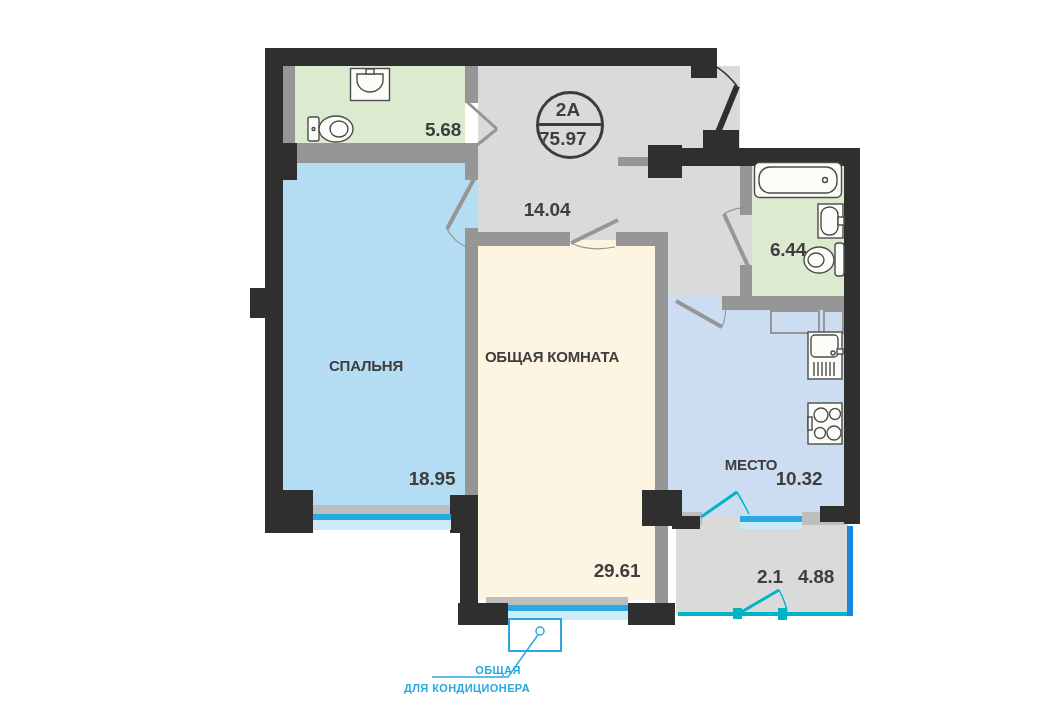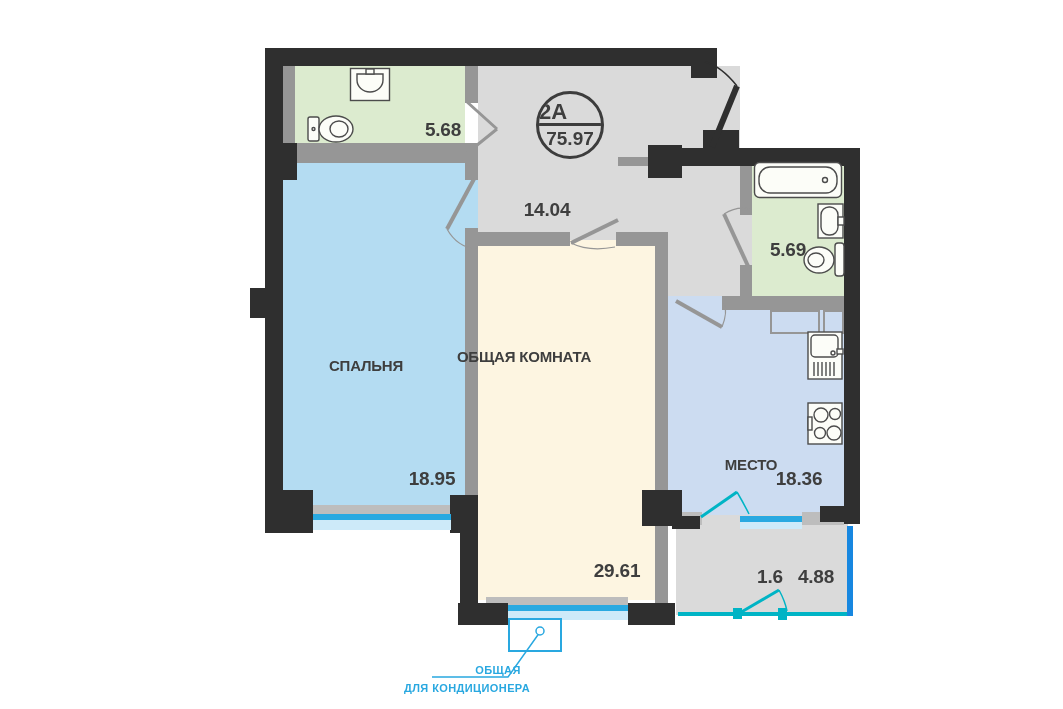--- a/index.html
+++ b/index.html
@@ -28,23 +28,23 @@
   #doors .dk{stroke:var(--wall);fill:none;}
   #doors .gr{stroke:var(--wall2);fill:none;}
   #doors .tlc{stroke:var(--glaze);fill:none;}
   #doors .acl{stroke:var(--accent);fill:none;}
   .lbl{position:absolute;z-index:8;transform:translate(-50%,-50%);font-weight:700;
        color:var(--label);white-space:nowrap;letter-spacing:-0.2px;}
   .name{font-size:15px;}
   .num{font-size:19px;}
   .badge{position:absolute;z-index:8;left:536px;top:91px;width:68px;height:68px;
          border:3px solid #3c3c3c;border-radius:50%;box-sizing:border-box;overflow:hidden;}
-  .badge .bt{position:absolute;top:5px;left:0;right:4px;font-size:22px;font-weight:700;color:var(--label);}
+  .badge .bt{position:absolute;top:5px;left:0;right:4px;text-align:center;font-size:19px;font-weight:700;color:var(--label);}
   .badge .bd{position:absolute;top:29px;left:0;right:0;height:2.5px;background:#3c3c3c;}
-  .badge .bb{position:absolute;top:34px;left:0;right:0;text-align:center;font-size:19px;font-weight:700;color:var(--label);}
+  .badge .bb{position:absolute;top:34px;left:0;right:0;text-align:left;font-size:19px;font-weight:700;color:var(--label);}
   .wm{position:absolute;z-index:7;left:550px;top:388px;transform:translate(-50%,-50%);
       font-size:115px;font-weight:700;letter-spacing:-3px;color:rgba(255,255,255,0.52);}
   .acbox{position:absolute;z-index:4;left:508px;top:618px;width:54px;height:34px;
          border:2.5px solid var(--accent);background:#fff;box-sizing:border-box;}
   .acnote{position:absolute;z-index:8;transform:translate(-50%,-50%);font-size:11px;font-weight:700;
           letter-spacing:0.4px;color:var(--accent);white-space:nowrap;}
 </style>
 </head>
 <body>
 
@@ -177,26 +177,26 @@
 
 
   <div class="badge">
     <div class="bt">2А</div>
     <div class="bd"></div>
     <div class="bb">75.97</div>
   </div>
 
   <div class="lbl num" style="left:443px;top:130px;">5.68</div>
   <div class="lbl num" style="left:547px;top:210px;">14.04</div>
-  <div class="lbl num" style="left:788px;top:250px;">5.69</div>
+  <div class="lbl num" style="left:788px;top:250px;">6.44</div>
   <div class="lbl name" style="left:366px;top:365px;">СПАЛЬНЯ</div>
   <div class="lbl num" style="left:432px;top:479px;">18.95</div>
-  <div class="lbl name" style="left:524px;top:356px;">ОБЩАЯ КОМНАТА</div>
+  <div class="lbl name" style="left:552px;top:356px;">ОБЩАЯ КОМНАТА</div>
   <div class="lbl num" style="left:617px;top:571px;">29.61</div>
   <div class="lbl name" style="left:751px;top:464px;">МЕСТО</div>
-  <div class="lbl num" style="left:799px;top:479px;">18.36</div>
-  <div class="lbl num" style="left:770px;top:577px;">1.6</div>
+  <div class="lbl num" style="left:799px;top:479px;">10.32</div>
+  <div class="lbl num" style="left:770px;top:577px;">2.1</div>
   <div class="lbl num" style="left:816px;top:577px;">4.88</div>
 
   <div class="acnote" style="left:498px;top:670px;">ОБЩАЯ</div>
   <div class="acnote" style="left:467px;top:688px;">ДЛЯ КОНДИЦИОНЕРА</div>
 
 </div>
 
 </body></html>

